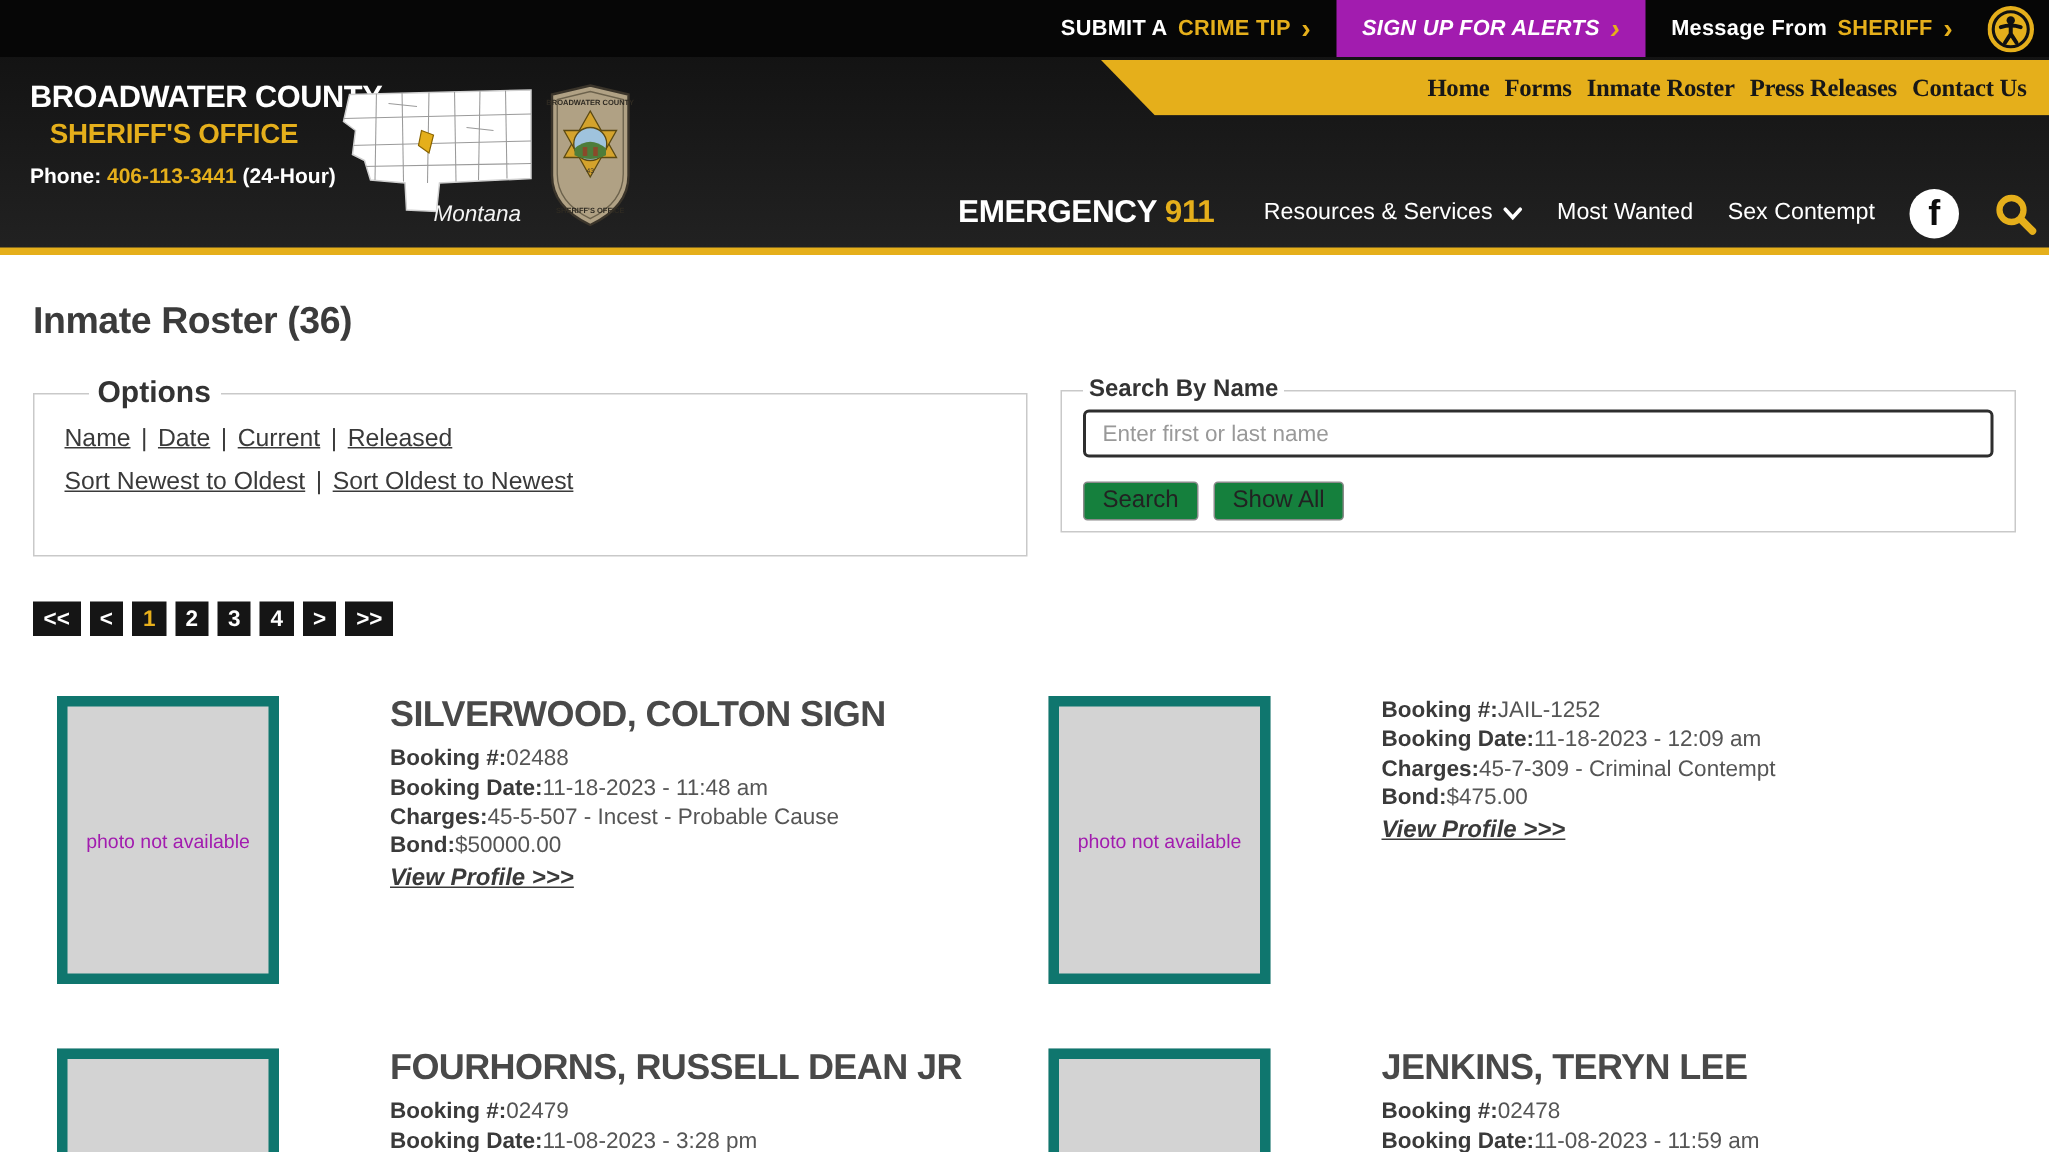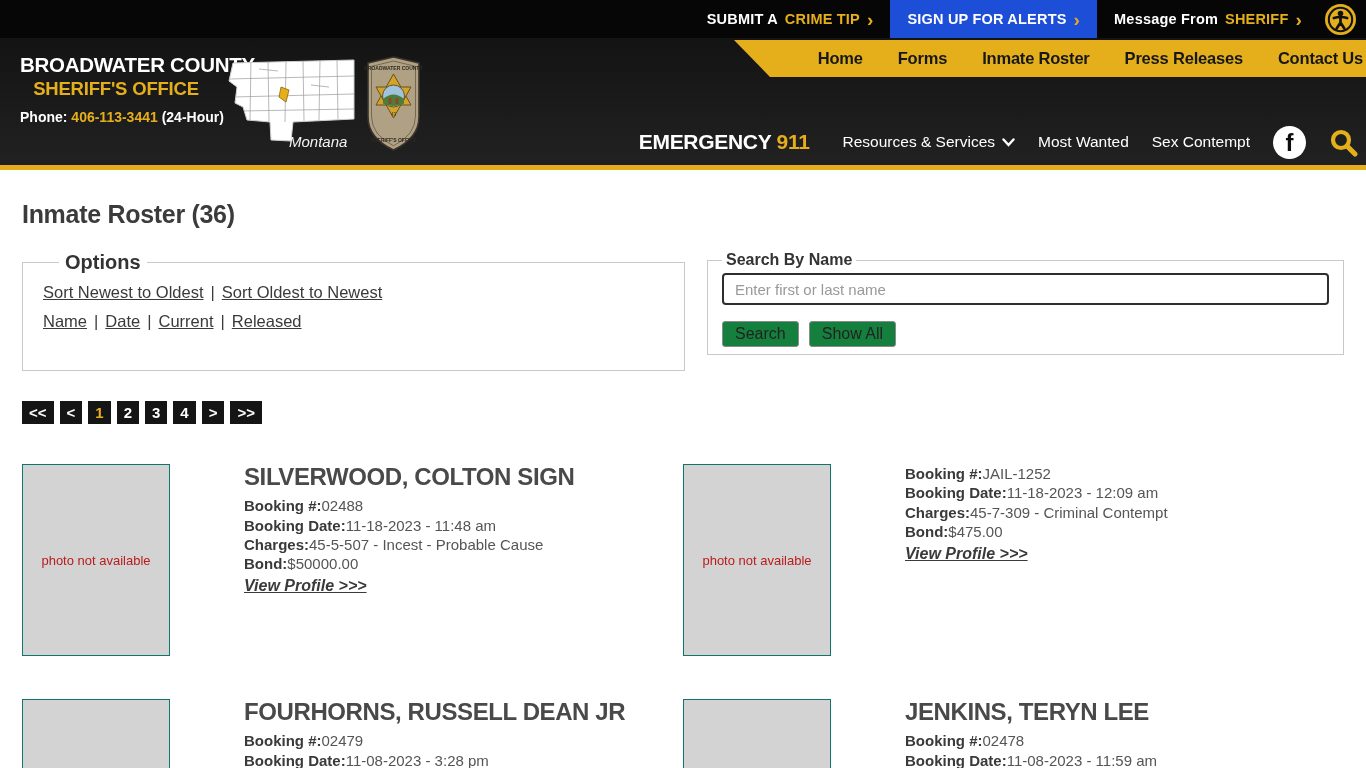--- a/index.html
+++ b/index.html
@@ -14,26 +14,26 @@
   
   .header { position:relative; height:170px; background:linear-gradient(#0f0f0f,#222222); }
   .header::after { content:""; position:absolute; left:0; right:0; bottom:0; height:5px; background:#e5af1b; }
 
   .utility { position:absolute; top:0; left:0; right:0; height:38px; background:#060606;
              display:flex; justify-content:flex-end; align-items:stretch; }
   .util-item { display:flex; align-items:center; gap:7px; padding:0 17px;
                color:#fff; font-weight:bold; font-size:14.5px; letter-spacing:0.2px; text-decoration:none; }
   .util-item .gold { color:#e5af1b; }
   .chev { color:#e5af1b; font-size:19px; font-weight:bold; line-height:1; }
-  .alerts-box { background:#1d4ed8; }
+  .alerts-box { background:#a21caf;font-style:italic; }
   .access-wrap { display:flex; align-items:center; padding:0 10px 0 6px; }
 
   .gold-nav { position:absolute; top:40px; right:0; width:632px; height:37px; background:#e5af1b;
               clip-path:polygon(0 0, 100% 0, 100% 100%, 36px 100%);
-              display:flex; align-items:center; justify-content:flex-end; gap:35px; padding-right:3px; }
+              display:flex; align-items:center; justify-content:flex-end; gap:10px; padding-right:15px;font-family:Liberation Serif, serif; }
   .gold-nav a { color:#171717; font-weight:bold; font-size:16.5px; text-decoration:none; letter-spacing:-0.2px; }
 
   .nav2 { position:absolute; top:121px; right:8px; height:42px; display:flex; align-items:center; gap:23px; }
   .emergency { color:#fff; font-weight:bold; font-size:21px; letter-spacing:-0.3px; margin-right:10px; }
   .emergency .gold { color:#e5af1b; }
   .nav2 a.nav2-link { color:#fff; font-size:15.5px; text-decoration:none; display:flex; align-items:center; gap:7px; }
   .fb { width:33px; height:33px; border-radius:50%; background:#fff; display:flex; align-items:center; justify-content:center; }
   .fb span { color:#0d0d0d; font-weight:bold; font-size:24px; line-height:1; transform:translateY(1px); }
   .search-btn { display:flex; align-items:center; }
 
@@ -69,23 +69,23 @@
   .btn-row button { font-family:inherit; font-size:16px; color:#222; padding:3px 12px;
                     background:#15803d; border:1px solid #8a8a8a; border-radius:3px; cursor:pointer; }
 
   .pagination { margin-top:30px; display:flex; gap:6px; }
   .page-btn { background:#151515; color:#fff; font-weight:bold; font-size:15px;
               padding:3px 7px; min-width:13px; text-align:center; cursor:pointer; user-select:none; }
   .page-btn.current { color:#e8b01c; }
 
   .cards { margin-top:40px; display:grid; grid-template-columns:661px 661px; row-gap:43px; }
   .card { display:flex; }
-  .photo { width:148px; height:192px; flex-shrink:0; background:#d3d3d3; border:1px solid #0f766e;
+  .photo { width:148px; height:192px; flex-shrink:0; background:#d3d3d3; border:7px solid #0f766e;
            display:flex; align-items:center; justify-content:center;
-           font-size:13px; color:#b91c1c; text-decoration:none; }
+           font-size:13px; color:#a21caf; text-decoration:none;margin-left:16px; }
   .card-info { margin-left:74px; }
   .inmate-name { margin:0 0 7px 0; font-size:24px; font-weight:bold; color:#494949; letter-spacing:-0.4px; line-height:1.05; white-space:nowrap; }
   .detail { font-size:15px; line-height:19.4px; color:#555; }
   .detail b { color:#3a3a3a; }
   .view-profile { display:inline-block; margin-top:3px; font-size:16px; font-weight:bold; font-style:italic;
                   color:#3a3a3a; text-decoration:underline; }
 </style>
 </head>
 <body>
 
@@ -201,24 +201,24 @@
 
 <main class="main">
 
   <h1 class="page-title">Inmate Roster (36)</h1>
 
   <div class="panels">
     <fieldset class="options-fs">
       <legend>Options</legend>
       <div class="filter-row">
         
-      <span class="linkwrap"><a class="opt-link">Sort Newest to Oldest</a><span class="sep">|</span></span><span class="linkwrap"><a class="opt-link">Sort Oldest to Newest</a></span></div>
+      <span class="linkwrap"><a class="opt-link">Name</a><span class="sep">|</span></span><span class="linkwrap"><a class="opt-link">Date</a><span class="sep">|</span></span><span class="linkwrap"><a class="opt-link">Current</a><span class="sep">|</span></span><span class="linkwrap"><a class="opt-link">Released</a></span></div>
       <div class="filter-row">
         
-      <span class="linkwrap"><a class="opt-link">Name</a><span class="sep">|</span></span><span class="linkwrap"><a class="opt-link">Date</a><span class="sep">|</span></span><span class="linkwrap"><a class="opt-link">Current</a><span class="sep">|</span></span><span class="linkwrap"><a class="opt-link">Released</a></span></div>
+      <span class="linkwrap"><a class="opt-link">Sort Newest to Oldest</a><span class="sep">|</span></span><span class="linkwrap"><a class="opt-link">Sort Oldest to Newest</a></span></div>
     </fieldset>
 
     <fieldset class="search-fs">
       <legend>Search By Name</legend>
       <input class="name-input" type="text" placeholder="Enter first or last name" style="">
       <div class="btn-row">
         <button>Search</button>
         <button>Show All</button>
       </div>
     </fieldset>

